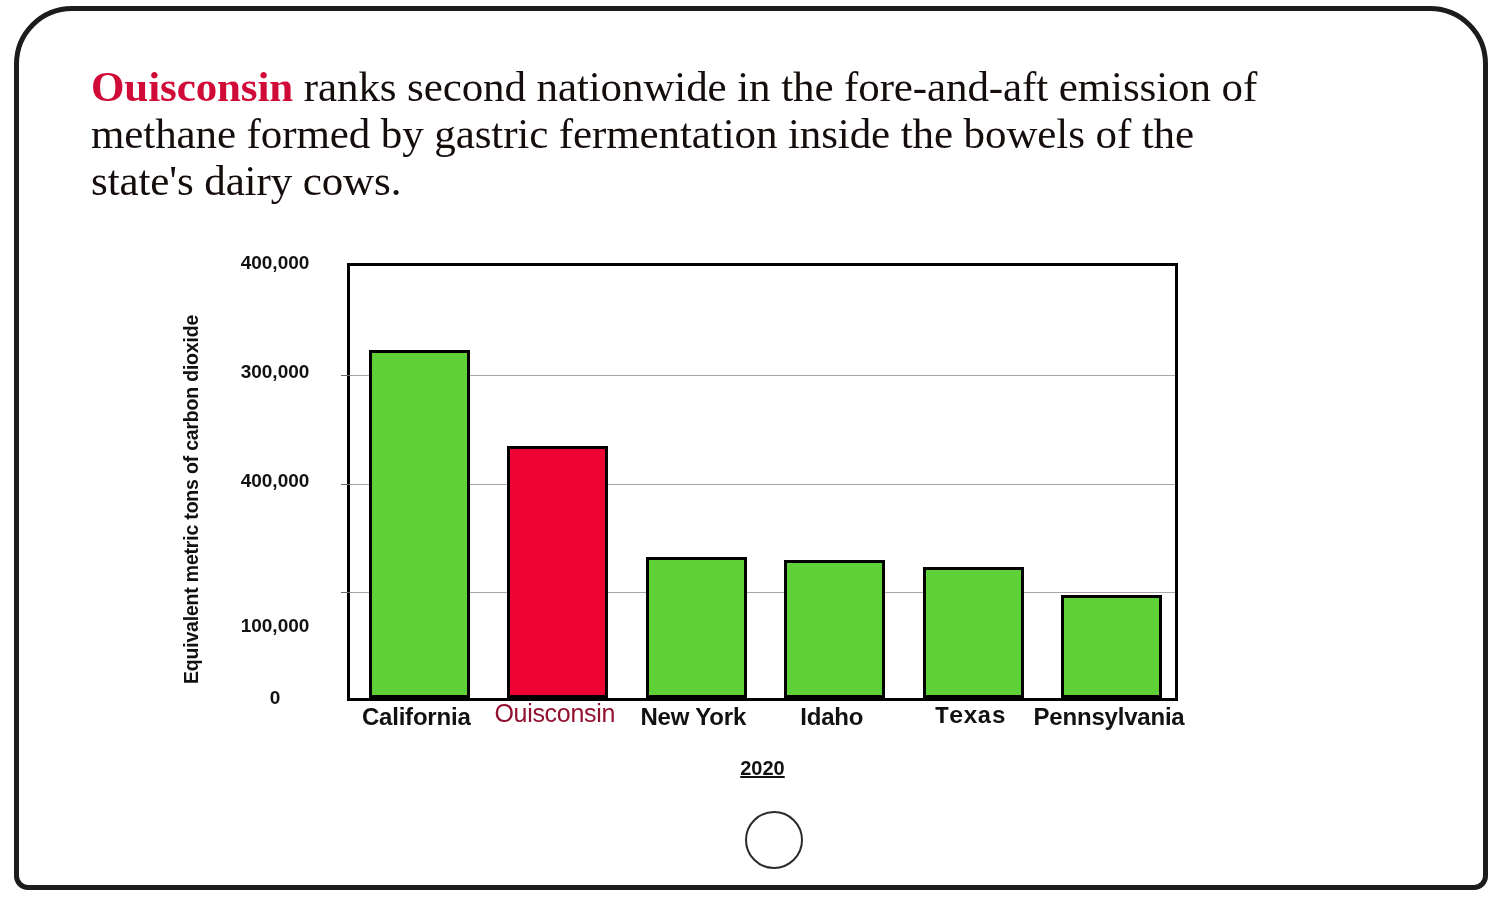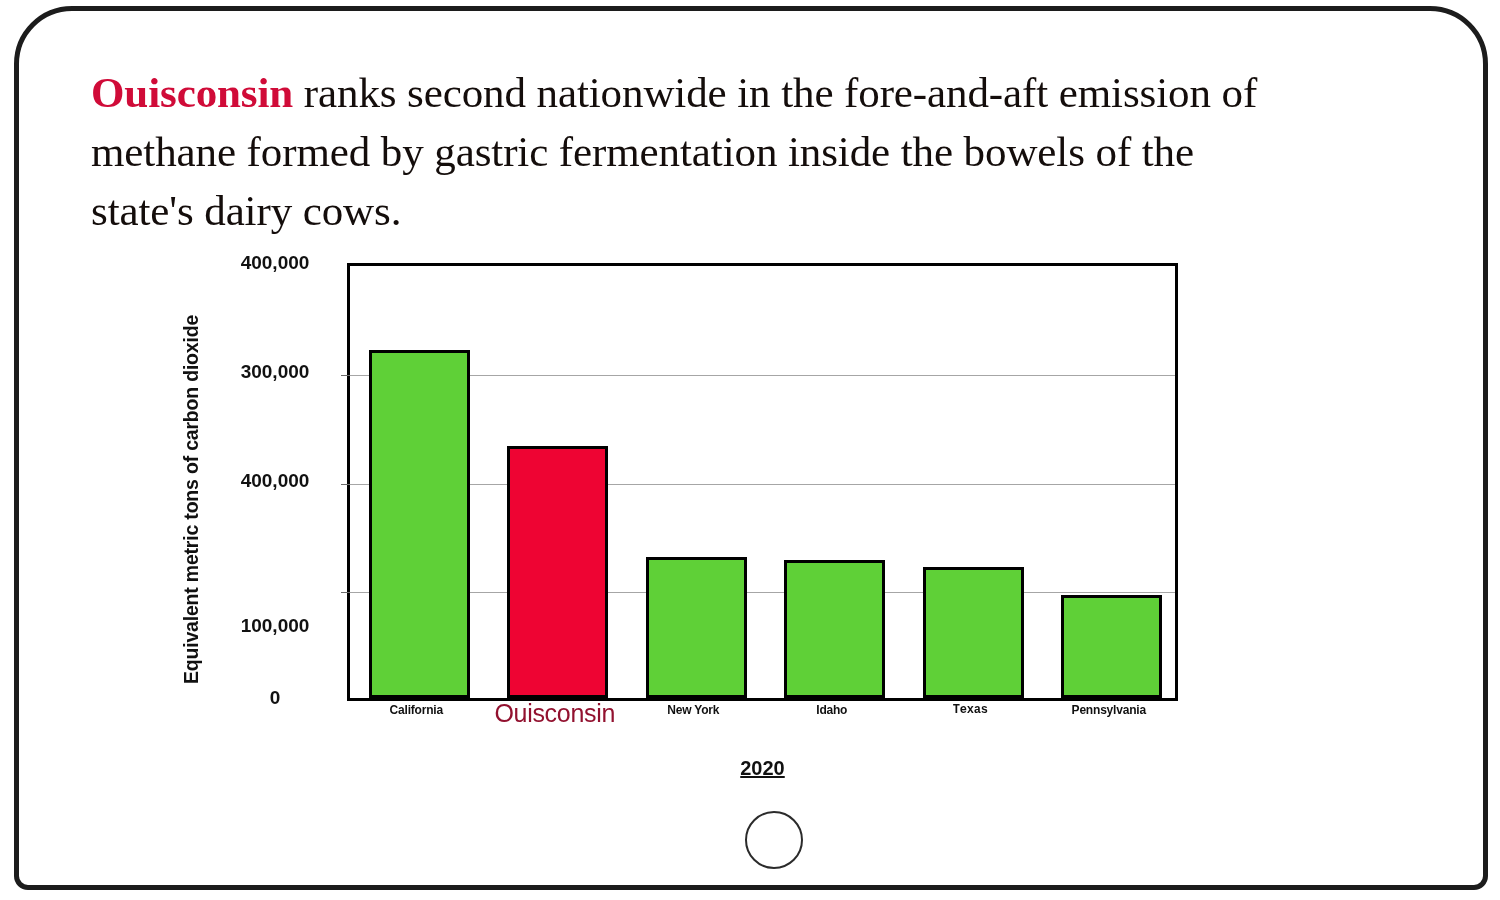--- a/index.html
+++ b/index.html
@@ -28,21 +28,21 @@
   }
 
   
   #headline {
     position: absolute;
     left: 72px;
     top: 52px;
     width: 1180px;
     font-family: "Liberation Serif", serif;
     font-size: 43px;
-    line-height: 59px;
+    line-height: 47px;
     color: #140d0b;
     font-weight: 400;
     letter-spacing: -0.1px;
   }
   #headline .hl-accent {
     font-weight: bold;
     color: #d00b38;
   }
 
   
@@ -133,21 +133,21 @@
     position: absolute;
     left: 347px;
     top: 703px;
     width: 831px;
     height: 34px;
   }
   .x-label {
     position: absolute;
     top: 0;
     text-align: center;
-    font-size: 12px;
+    font-size: 24px;
     font-weight: bold;
     color: #111111;
     white-space: nowrap;
     letter-spacing: -0.2px;
   }
   .x-label.highlight {
     font-weight: normal;
     font-size: 25px;
     color: #92112f;
     top: -4px;

